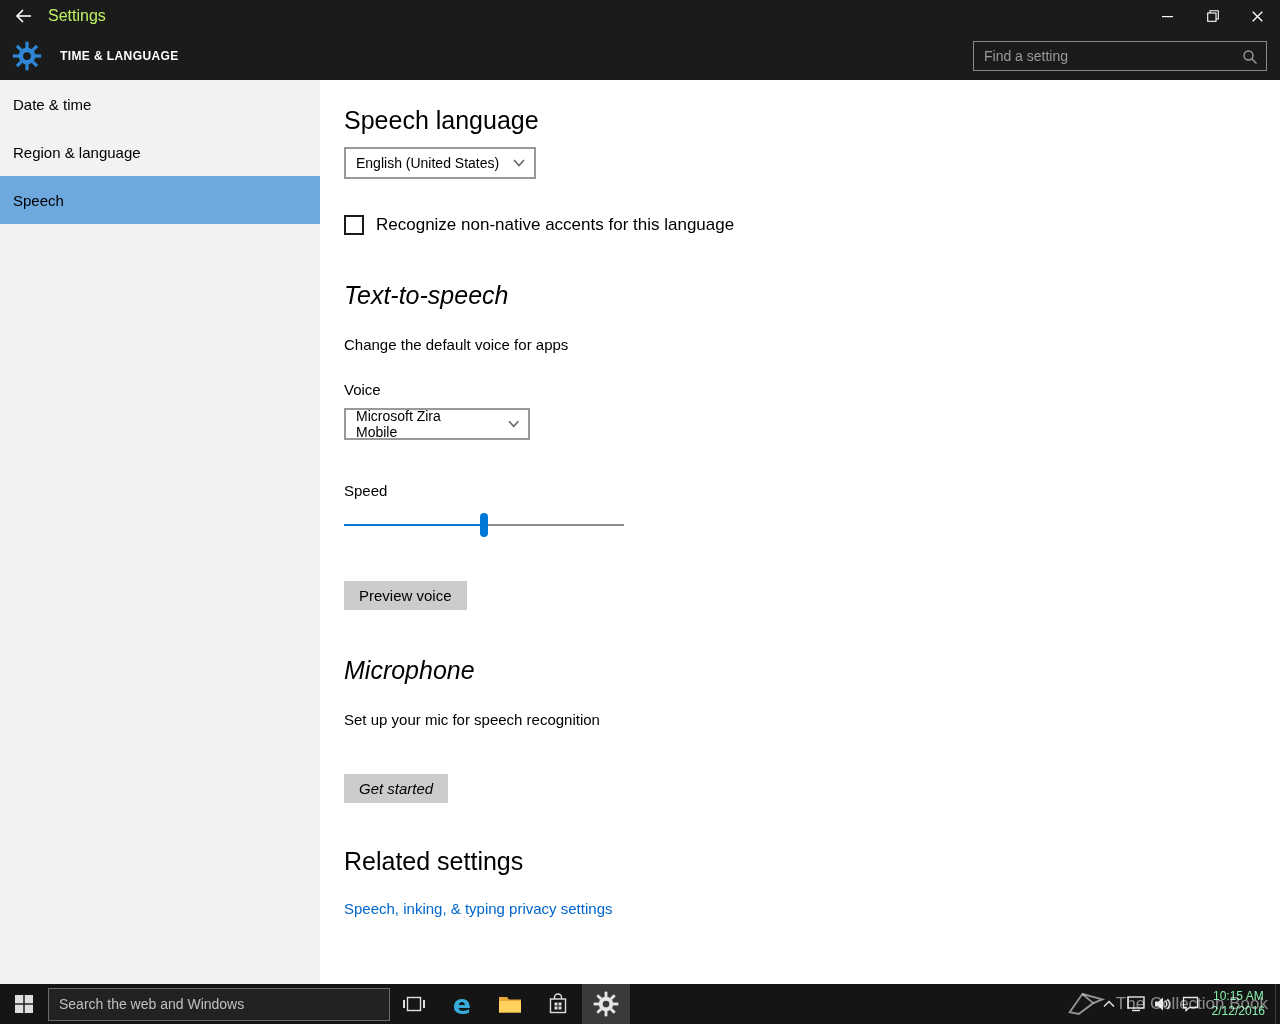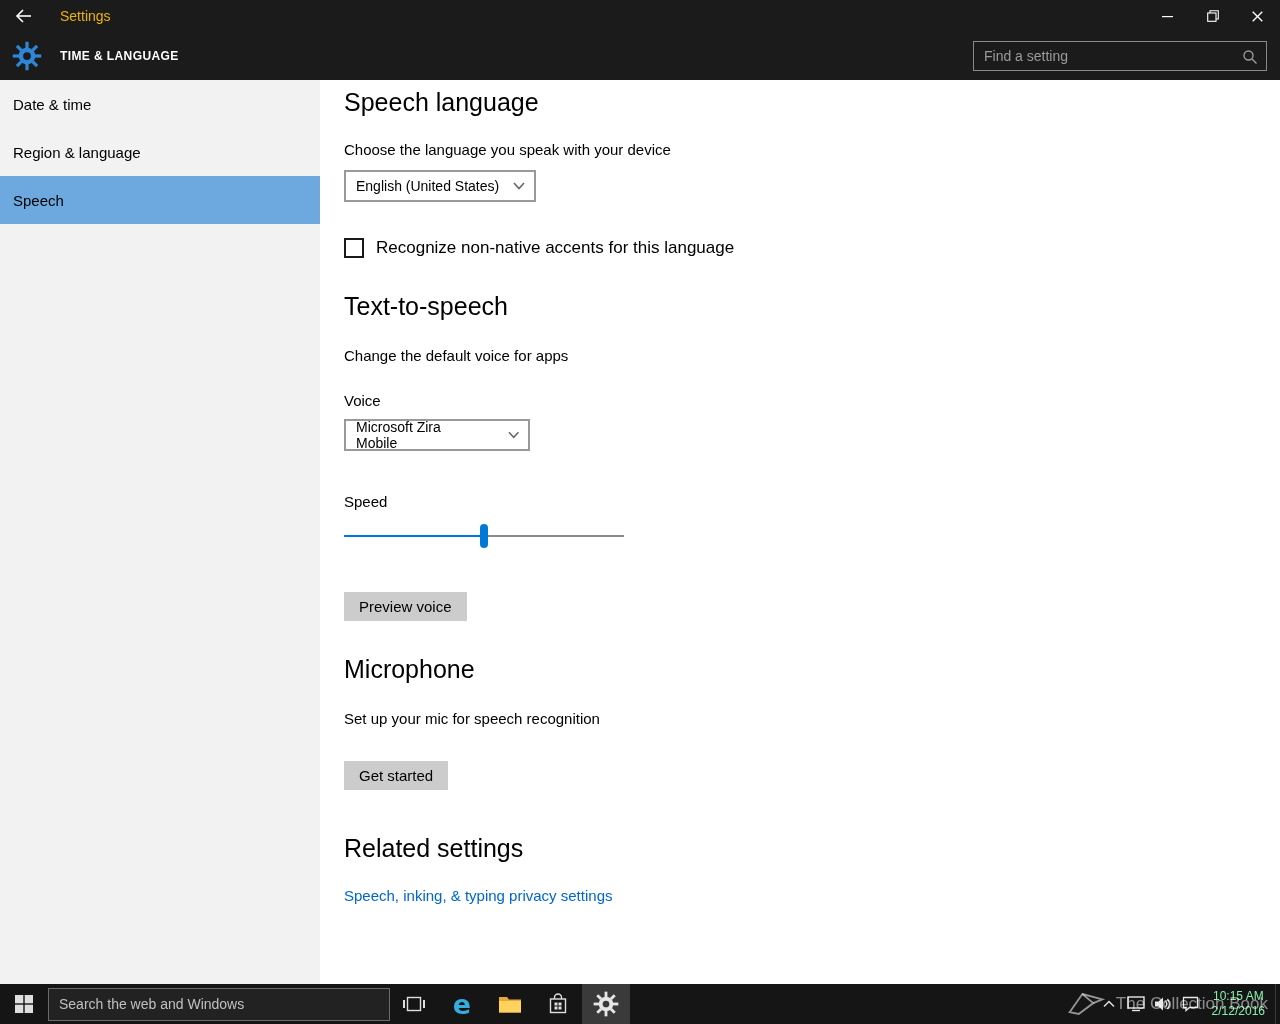--- a/index.html
+++ b/index.html
@@ -4,61 +4,61 @@
 <style>
   * { margin:0; padding:0; box-sizing:border-box; }
   html,body { width:1280px; height:1024px; overflow:hidden; background:#000; }
   body { font-family:"Liberation Sans","DejaVu Sans",sans-serif; }
 
   .window { width:1280px; height:1024px; display:flex; flex-direction:column; }
 
   
   .titlebar { height:32px; background:#1b1b1b; display:flex; align-items:center; flex:0 0 auto; }
   .back-btn { width:48px; height:32px; display:flex; align-items:center; justify-content:center; cursor:pointer; }
-  .win-title { color:#eab308; font-size:14px; margin-left:12px; }
+  .win-title { color:#bef264; font-size:16px; }
   .caption { margin-left:auto; display:flex; height:32px; }
   .cap-btn { width:45px; height:32px; display:flex; align-items:center; justify-content:center; cursor:pointer; }
 
   
   .app-header { height:48px; background:#1b1b1b; display:flex; align-items:center; flex:0 0 auto; }
   .app-header .gear { margin-left:12px; flex:0 0 auto; }
   .app-title { color:#ffffff; font-size:12px; font-weight:bold; letter-spacing:.4px; margin-left:18px; }
   .find-box { margin-left:auto; margin-right:13px; position:relative; width:294px; height:30px; border:1px solid #8a8a8a; background:#1b1b1b; display:flex; align-items:center; }
   .find-box input { flex:1; height:100%; background:transparent; border:none; outline:none; color:#ffffff; font-size:14px; padding:0 28px 0 10px; font-family:inherit; }
   .find-box input::placeholder { color:#9a9a9a; }
   .find-box .mag { position:absolute; right:8px; top:7px; }
 
   
   .app-body { flex:1; display:flex; background:#ffffff; min-height:0; }
   .sidebar { width:320px; background:#f2f2f2; flex:0 0 auto; }
   .side-item { height:48px; display:flex; align-items:center; padding-left:13px; font-size:15px; color:#000000; cursor:pointer; }
   .side-item.selected { background:#6da9df; }
 
-  .content { flex:1; padding:8px 40px 0 24px; overflow:hidden; }
+  .content { flex:1; padding:26px 40px 0 24px; overflow:hidden; }
   .h-section { font-size:25px; font-weight:400; color:#000000; }
   .desc { font-size:15px; color:#000000; }
   .small-label { font-size:15px; color:#000000; }
 
   .combo { display:flex; align-items:center; justify-content:space-between; border:2px solid #999999; background:#ffffff; height:32px; padding:0 9px 0 10px; font-size:14px; color:#000; cursor:pointer; }
   .combo-lang { width:192px; margin-top:12px; }
   .combo-voice { width:186px; margin-top:10px;gap:28px; }
 
   .check-row { margin-top:36px; display:flex; align-items:center; }
   .checkbox { width:20px; height:20px; border:2px solid #1a1a1a; background:#fff; flex:0 0 auto; cursor:pointer; }
   .check-row label { margin-left:12px; font-size:17px; cursor:pointer; }
 
   .slider { position:relative; width:280px; height:24px; margin-top:14px; cursor:pointer; }
   .slider-track { position:absolute; left:0; top:11px; width:100%; height:2px; background:#8a8a8a; }
   .slider-fill  { position:absolute; left:0; top:11px; height:2px; background:#0078d7; }
   .slider-thumb { position:absolute; top:0; width:8px; height:24px; border-radius:4px; background:#0078d7; transform:translateX(-50%); }
 
   .win-btn { display:inline-block; background:#cccccc; border:2px solid #cccccc; color:#000; font-size:15px; font-family:inherit; padding:4px 13px; cursor:pointer; }
 
   .mt24{margin-top:24px;} .mt26{margin-top:26px;} .mt28{margin-top:28px;}
-  .mt42{margin-top:42px;} .mt44{margin-top:44px;} .mt46{margin-top:34px;}
+  .mt42{margin-top:42px;} .mt44{margin-top:44px;} .mt46{margin-top:46px;font-style:italic;}
 
   .link { font-size:15px; color:#0066cc; cursor:pointer; display:inline-block; }
 
   
   .taskbar { height:40px; background:#151515; display:flex; align-items:center; position:relative; flex:0 0 auto; }
   .tb-btn { width:48px; height:40px; display:flex; align-items:center; justify-content:center; cursor:pointer; flex:0 0 auto; }
   .tb-btn.active { background:#3a3a3a; }
   .tb-search { width:342px; height:33px; border:1px solid #6b6b6b; background:#222222; display:flex; align-items:center; flex:0 0 auto; }
   .tb-search input { flex:1; height:100%; background:transparent; border:none; outline:none; color:#cccccc; font-size:14px; padding:0 10px; font-family:inherit; }
   .tb-search input::placeholder { color:#c0c0c0; }
@@ -133,21 +133,20 @@
 
     <div class="sidebar">
       <div class="side-item">Date &amp; time</div>
       <div class="side-item">Region &amp; language</div>
       <div class="side-item selected">Speech</div>
     </div>
 
     <div class="content">
 
       <h2 class="h-section">Speech language</h2>
-      <p class="desc mt24">Choose the language you speak with your device</p>
 
       <div class="combo combo-lang">
         <span>English (United States)</span>
         <svg width="12" height="8" viewBox="0 0 12 8">
           <polyline points="1,1 6,6.5 11,1" fill="none" stroke="#666" stroke-width="1.6"></polyline>
         </svg>
       </div>
 
       <div class="check-row">
         <div class="checkbox"></div>

